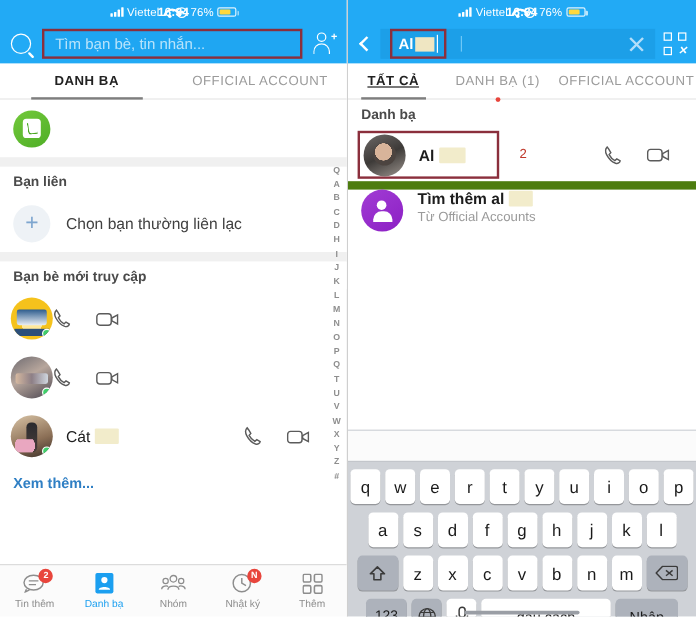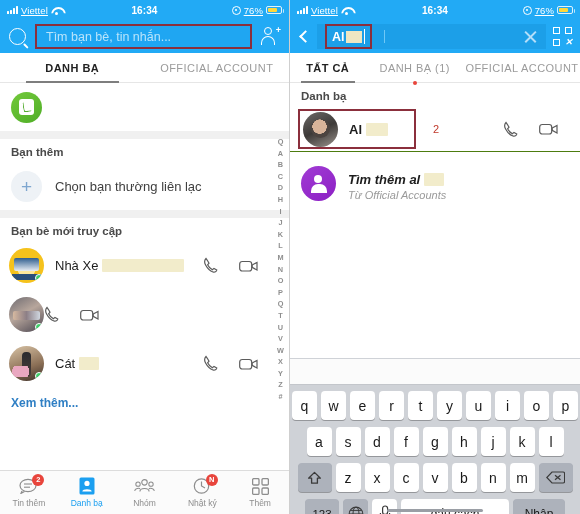--- a/index.html
+++ b/index.html
@@ -9,22 +9,22 @@
     background:#fff;
     overflow:hidden;
   }
   .screens { display:flex; width:580px; height:514px; }
   .screen { width:290px; height:514px; position:relative; overflow:hidden; background:#fff; }
   .screen.left { border-right:1px solid #cfcfcf; }
 
   
   .statusbar {
     height:20px; background:#22aaf5; color:#fff;
-    display:flex; align-items:center; justify-content:space-between;
-    padding:0 7px; font-size:9.5px; letter-spacing:.1px;text-decoration:underline;
+    display:flex; align-items:center; justify-content:center;
+    padding:0 7px; font-size:9.5px; letter-spacing:.1px;
   }
   .sb-left { display:flex; align-items:center; gap:3px; }
   .sig { display:flex; align-items:flex-end; gap:1px; height:8px; }
   .sig i { width:2px; background:#fff; border-radius:.5px; display:block; }
   .sig i:nth-child(1){height:3px}.sig i:nth-child(2){height:4.5px}
   .sig i:nth-child(3){height:6px}.sig i:nth-child(4){height:8px}
   .wifi { width:11px;height:9px;position:relative;display:inline-block; }
   .wifi::before{content:"";position:absolute;left:0;top:1px;width:11px;height:11px;
     border:2px solid #fff;border-radius:50%;clip-path:polygon(0 0,100% 0,100% 45%,0 45%);}
   .wifi::after{content:"";position:absolute;left:4px;top:6px;width:3px;height:3px;background:#fff;border-radius:50%;}
@@ -50,21 +50,21 @@
      border-bottom:none;border-radius:7px 7px 0 0;}
   .addfriend .plus{position:absolute;right:-1px;top:-1px;color:#fff;font-size:9px;line-height:9px;font-weight:bold;}
 
   
   .tabs { height:30px; display:flex; background:#fff; border-bottom:1px solid #e6e6e6; position:relative;}
   .tab { flex:1; display:flex; align-items:center; justify-content:center; font-size:11px;
      color:#9b9b9b; letter-spacing:.45px; position:relative;}
   .tab.active { color:#222; font-weight:bold; }
   .tab.active::after { content:""; position:absolute; bottom:-1px; left:18%; right:18%; height:2px; background:#7e7e7e; }
   .tabs.right .tab { flex:none; }
-  .tabs.right .tab.t1{width:26%;} .tabs.right .tab.t2{width:34%;} .tabs.right .tab.t3{width:40%;}
+  .tabs.right .tab.t1{width:26%;text-decoration:underline;} .tabs.right .tab.t2{width:34%;} .tabs.right .tab.t3{width:40%;}
   .tabs.right .tab.active::after{ left:14%; right:14%; }
   .tab-dot { position:absolute; left:42.5%; bottom:-3px; width:4px; height:4px; border-radius:50%; background:#e8453c; }
 
   
   .row { display:flex; align-items:center; padding:0 11px; height:48px; background:#fff; }
   .av { width:31px; height:31px; border-radius:50%; flex:0 0 auto; position:relative;
         display:flex;align-items:center;justify-content:center; overflow:hidden;}
   .av.orange{ background:linear-gradient(145deg,#ff8a1e,#f26a12); }
   .av.green { background:linear-gradient(145deg,#73c93b,#4fae27); }
   .av.purple{ background:linear-gradient(145deg,#a13cd4,#8c1fc4); }
@@ -150,21 +150,21 @@
   .qr i{position:absolute;width:7px;height:7px;border:1.6px solid #fff;}
   .qr i:nth-child(1){left:0;top:0;} .qr i:nth-child(2){right:0;top:0;}
   .qr i:nth-child(3){left:0;bottom:0;}
   .qr i:nth-child(4){right:0;bottom:0;border:none;color:#fff;font-size:9px;line-height:7px;font-weight:bold;}
 
   .r-sec { padding:7px 11px 5px; font-size:11.5px; color:#4a4a4a; font-weight:bold; }
   .hl-box { border:2px solid #8b2f3c; margin:0 0 0 8px; width:118px; height:40px;
      display:flex; align-items:center; padding-left:3px; }
   .res-row { display:flex; align-items:center; height:44px; position:relative;}
   .num2 { color:#c0392b; font-size:11px; position:absolute; left:143px; font-weight:500; }
-  .oa-row { display:flex; align-items:flex-end; height:50px; padding:0 11px; border-top:1px solid #4d7c0f;font-style:italic;}
+  .oa-row { display:flex; align-items:flex-start; height:50px; padding:0 11px; border-top:7px solid #4d7c0f;}
   .oa-t1 { font-size:13px; color:#1d1d1d; font-weight:bold; display:flex; align-items:center;}
   .oa-t2 { font-size:11px; color:#9a9a9a; margin-top:2px; }
 
   
   .kb { position:absolute; left:0; right:0; bottom:0; height:156px; background:#cfd2d7; padding-top:1px; }
   .kb-sugg { height:26px; background:#fbfbfb; border-bottom:1px solid #c3c6cb; }
   .kb-rows { padding:6px 2px 0; }
   .kb-row { display:flex; justify-content:center; gap:4px; margin-bottom:7px; }
   .key { background:#fff; border-radius:4px; box-shadow:0 1px 0 rgba(0,0,0,.28);
      height:29px; width:25px; display:flex; align-items:center; justify-content:center;
@@ -230,41 +230,37 @@
 
 
     <div class="row">
       <span class="av green">
         <span class="phone-white"></span>
       </span>
     </div>
 
     <div class="gap"></div>
 
-    <div class="sec-head">Bạn thêm</div>
+    <div class="sec-head">Bạn liên</div>
 
     <div class="row">
       <span class="av plus">
           <span class="plus-sign">+</span>
         </span>
       <span class="row-label link">Chọn bạn thường liên lạc</span>
     </div>
 
     <div class="gap"></div>
 
     <div class="sec-head">Bạn bè mới truy cập</div>
 
     <div class="crow">
       <span class="ph ph-a">
           <span class="online"></span>
         </span>
-      <span class="cname">
-        <span>Nhà Xe</span>
-        <span class="mask" style="width:82px"></span>
-      </span>
       <span class="ricons">
         <span class="ico-phone">
           <svg width="15" height="17" viewBox="0 0 15 17">
               <path d="M3 1.5 C1.5 3 1 5 2.6 8 C4.2 11 7 14 10 15 C12 15.6 13.5 14.5 13.8 13 L11 11.4 L9.4 12.8 C7.6 11.8 5.6 9.8 4.6 7.8 L6 6.2 L4.3 3.3 Z" fill="none" stroke="#5b5b5b" stroke-width="1.2"></path>
             </svg>
         </span>
         <span class="ico-vid">
           <svg width="19" height="14" viewBox="0 0 19 14">
               <rect x="0.7" y="2.5" width="12" height="9.5" rx="2.5" fill="none" stroke="#5b5b5b" stroke-width="1.2"></rect>
               <path d="M13.2 6 L18 3.4 V11 L13.2 8.4 Z" fill="none" stroke="#5b5b5b" stroke-width="1.2"></path>

